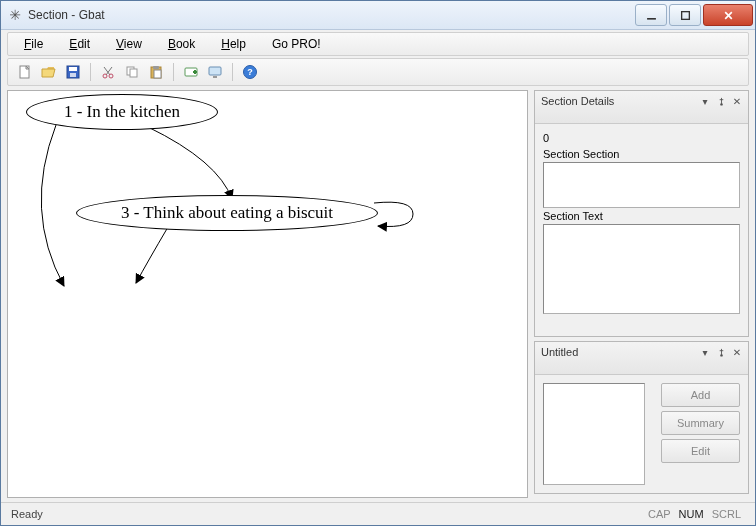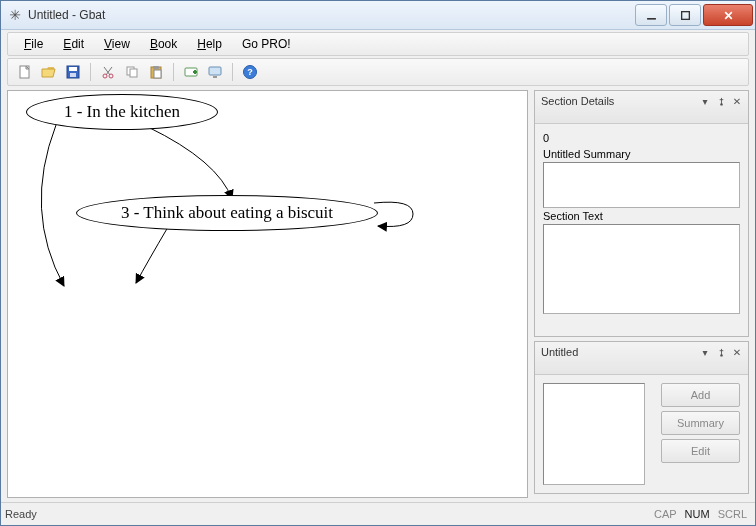--- a/index.html
+++ b/index.html
@@ -4,55 +4,55 @@
 <style>
 html,body{margin:0;padding:0;font-family:"Segoe UI",Tahoma,sans-serif;font-size:11px;color:#000;background:#fff;height:100%;overflow:hidden}
 .window{width:756px;height:526px;border:1px solid #5a7aa0;background:#f0f0f0;display:flex;flex-direction:column;box-sizing:border-box;position:relative}
 .titlebar{height:28px;background:linear-gradient(#eef4fb,#dce7f5);display:flex;align-items:center;padding:0 2px 0 6px;border-bottom:1px solid #b8c8dc}
 .titlebar .appicon{width:16px;height:16px;margin-right:5px;display:flex;align-items:center;justify-content:center;font-size:14px;color:#555}
 .titlebar .title{flex:1;font-size:12px;color:#333}
 .winbtns{display:flex;gap:0}
 .winbtn{width:30px;height:20px;background:linear-gradient(#f7fbff,#d8e4f0);border:1px solid #9ab0c8;border-radius:3px;margin-left:2px;display:flex;align-items:center;justify-content:center}
 .winbtn.close{width:48px;background:linear-gradient(#e9816d,#c9432a);border-color:#a03020}
 .winbtn svg{width:11px;height:11px}
-.menubar{height:22px;background:linear-gradient(#f9f9f9,#ececec);border-bottom:1px solid #d9d9d9;display:flex;align-items:center;padding:0 8px;gap:4px;margin:2px 6px 0 6px;border:1px solid #d0d0d0;border-radius:2px}
+.menubar{height:22px;background:linear-gradient(#f9f9f9,#ececec);border-bottom:1px solid #d9d9d9;display:flex;align-items:center;padding:0 8px;gap:10px;margin:2px 6px 0 6px;border:1px solid #d0d0d0;border-radius:2px}
 .menuitem{padding:2px 8px;font-size:12px;cursor:default}
 .menuitem u{text-decoration:underline}
 .toolbar{height:26px;background:linear-gradient(#f9f9f9,#ececec);display:flex;align-items:center;padding:0 6px;gap:2px;margin:2px 6px 0 6px;border:1px solid #d0d0d0;border-radius:2px}
 .tbtn{width:22px;height:22px;display:flex;align-items:center;justify-content:center;border-radius:2px}
 .tsep{width:1px;height:18px;background:#c8c8c8;margin:0 4px}
 .client{flex:1;display:flex;margin:4px 6px 4px 6px;min-height:0}
 .canvas{flex:1;background:#fff;border:1px solid #b0b0b0;position:relative;overflow:hidden}
 .sidepanel{width:215px;margin-left:6px;display:flex;flex-direction:column;min-height:0}
 .panel{background:#f0f0f0;border:1px solid #b8b8b8;display:flex;flex-direction:column;margin-bottom:4px}
 .panel.choices{flex:0 0 auto}
 .panelhdr{height:20px;background:linear-gradient(#f3f3f3,#e6e6e6);border-bottom:1px solid #cacaca;display:flex;align-items:center;padding:0 4px 12px 6px;font-size:11px;color:#333}
 .panelhdr .ptitle{flex:1}
 .panelhdr .pbtn{width:14px;height:14px;margin-left:2px;display:flex;align-items:center;justify-content:center;color:#555;font-size:10px}
 .panelbody{padding:6px 8px;display:flex;flex-direction:column}
 .lbl{font-size:11px;margin:2px 0}
 .txtarea{background:#fff;border:1px solid #b0b0b0;border-top-color:#888;border-left-color:#888;width:100%;box-sizing:border-box}
 .choicesbody{padding:8px;display:flex;gap:16px}
 .choiceslist{width:100px;height:100px;background:#fff;border:1px solid #b0b0b0;border-top-color:#888;border-left-color:#888}
 .choicesbtns{display:flex;flex-direction:column;gap:4px;flex:1}
 .btn{height:22px;border:1px solid #b5b5b5;background:linear-gradient(#f7f7f7,#e7e7e7);border-radius:2px;font-size:11px;color:#888;display:flex;align-items:center;justify-content:center}
-.statusbar{height:22px;border-top:1px solid #cfcfcf;background:#f0f0f0;display:flex;align-items:center;padding:0 4px;font-size:11px;color:#444}
+.statusbar{height:22px;border-top:1px solid #cfcfcf;background:#f0f0f0;display:flex;align-items:center;padding:0 10px;font-size:11px;color:#444}
 .statusbar .ready{flex:1}
 .statusbar .ind{padding:0 4px;color:#888}
 .statusbar .ind.on{color:#222}
 .node{position:absolute;border:1px solid #000;border-radius:50%;background:#fff;display:flex;align-items:center;justify-content:center;font-family:"Times New Roman",serif;font-size:17px}
 </style>
 </head>
 <body>
 
 <div class="window">
 
   <div class="titlebar">
     <span class="appicon">✳</span>
-    <span class="title">Untitled - Gbat</span>
+    <span class="title">Section - Gbat</span>
     <div class="winbtns">
       <div class="winbtn">
           <svg viewBox="0 0 10 10">
             <line x1="1" y1="8" x2="9" y2="8" stroke="#333" stroke-width="1.5"></line>
           </svg>
         </div>
       <div class="winbtn">
           <svg viewBox="0 0 10 10">
             <rect x="1.5" y="1.5" width="7" height="7" fill="none" stroke="#333" stroke-width="1.2"></rect>
           </svg>
@@ -168,21 +168,21 @@
           <span class="pbtn">▾</span>
           <span class="pbtn">
               <svg width="9" height="9" viewBox="0 0 10 10">
                 <path d="M5 1v5M3 3h4M5 6l-1 3h2z" stroke="#555" fill="#555" stroke-width="1"></path>
               </svg>
             </span>
           <span class="pbtn">✕</span>
         </div>
         <div class="panelbody">
           <span class="lbl">0</span>
-          <span class="lbl">Untitled Summary</span>
+          <span class="lbl">Section Section</span>
           <div class="txtarea" style="height:46px"></div>
           <span class="lbl" style="margin-top:2px">Section Text</span>
           <div class="txtarea" style="height:90px"></div>
         </div>
       </div>
 
       <div class="panel choices">
         <div class="panelhdr">
           <span class="ptitle">Untitled</span>
           <span class="pbtn">▾</span>

